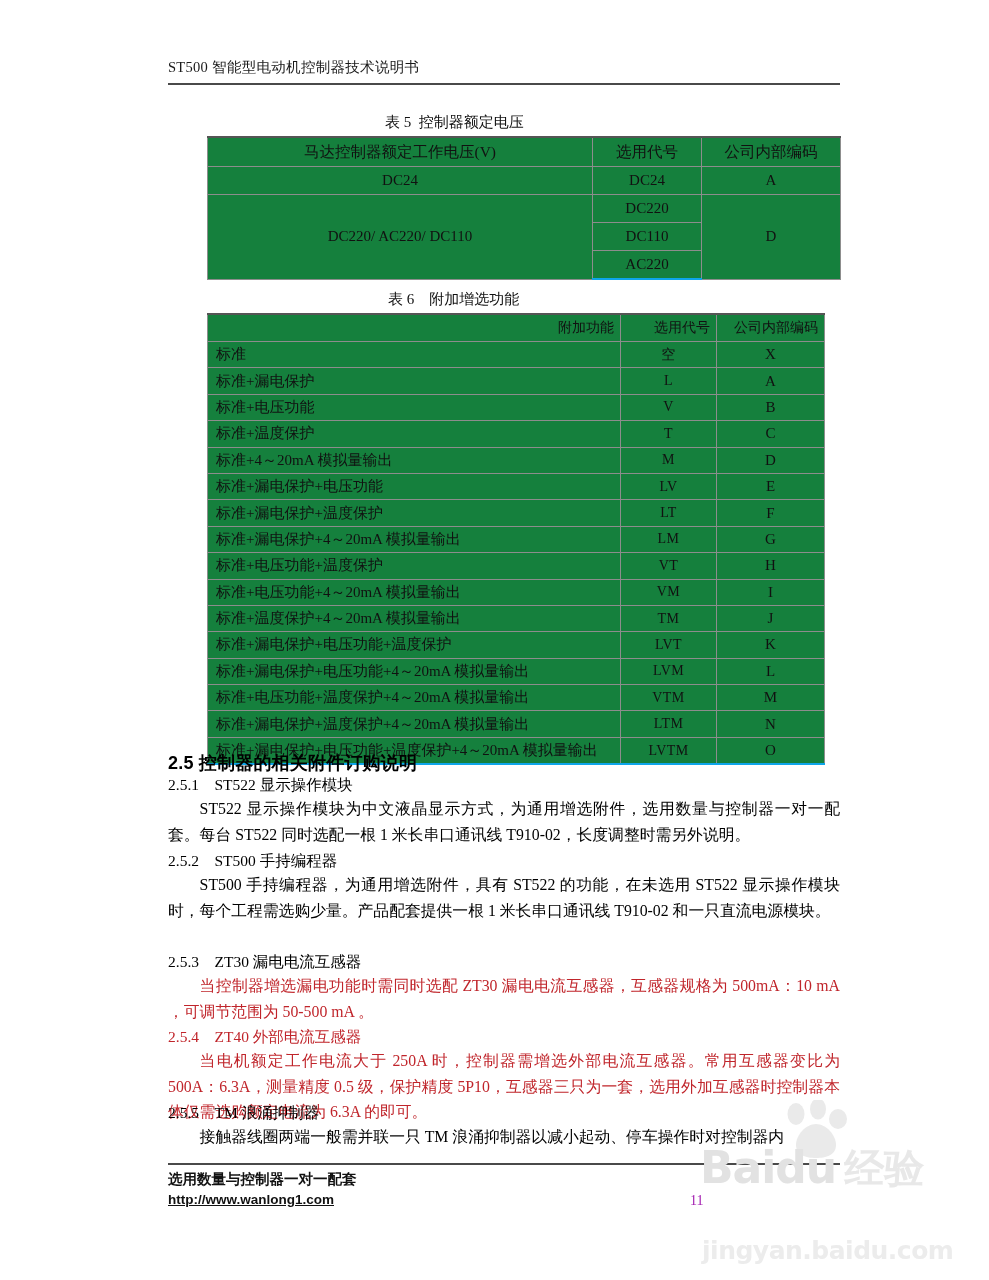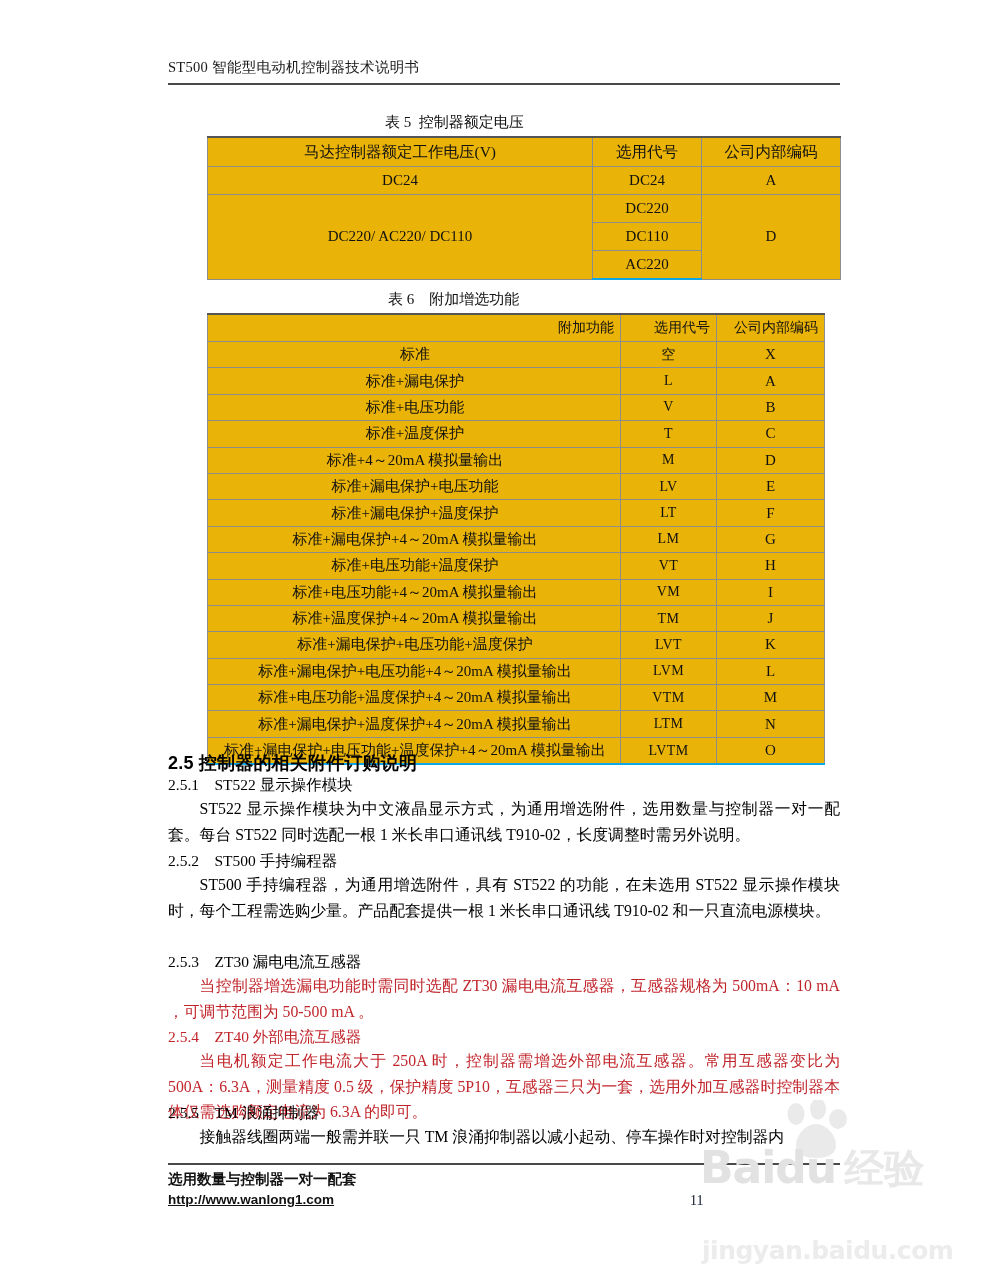--- a/index.html
+++ b/index.html
@@ -45,32 +45,32 @@
     white-space: pre;
   }
   #cap5 { left: 385px; top: 113px; }
   #cap6 { left: 388px; top: 290px; }
 
   
   table.doc {
     position: absolute;
     border-collapse: collapse;
     table-layout: fixed;
-    background: #eab308;
+    background: #15803d;
   }
   table.doc td, table.doc th {
     border: 1px solid #8d8d8d;
     font-weight: normal;
     font-size: 15px;
     color: #111;
     padding: 0 6px;
     vertical-align: middle;
   }
   table.doc .ctr { text-align: center; }
-  table.doc .lft { text-align: center; padding-left: 8px; }
+  table.doc .lft { text-align: left; padding-left: 8px; }
   table.doc .outer-top { border-top: 2px solid #555; }
   table.doc .outer-bot { border-bottom: 2px solid #0ea5e9; }
 
   
   #table5 {
     left: 207px;
     top: 136px;
     width: 594px;
   }
   #table5 td { height: 27px; }
@@ -150,21 +150,21 @@
     color: #111;
     text-decoration: underline;
     margin-top: 3px;
     white-space: nowrap;
   }
   .foot-page {
     position: absolute;
     left: 690px;
     top: 1193px;
     font-size: 14px;
-    color: #0f172a;
+    color: #a21caf;
   }
 
   
   #watermark {
     position: absolute;
     left: 700px;
     top: 1118px;
     width: 289px;
     height: 130px;
     pointer-events: none;

